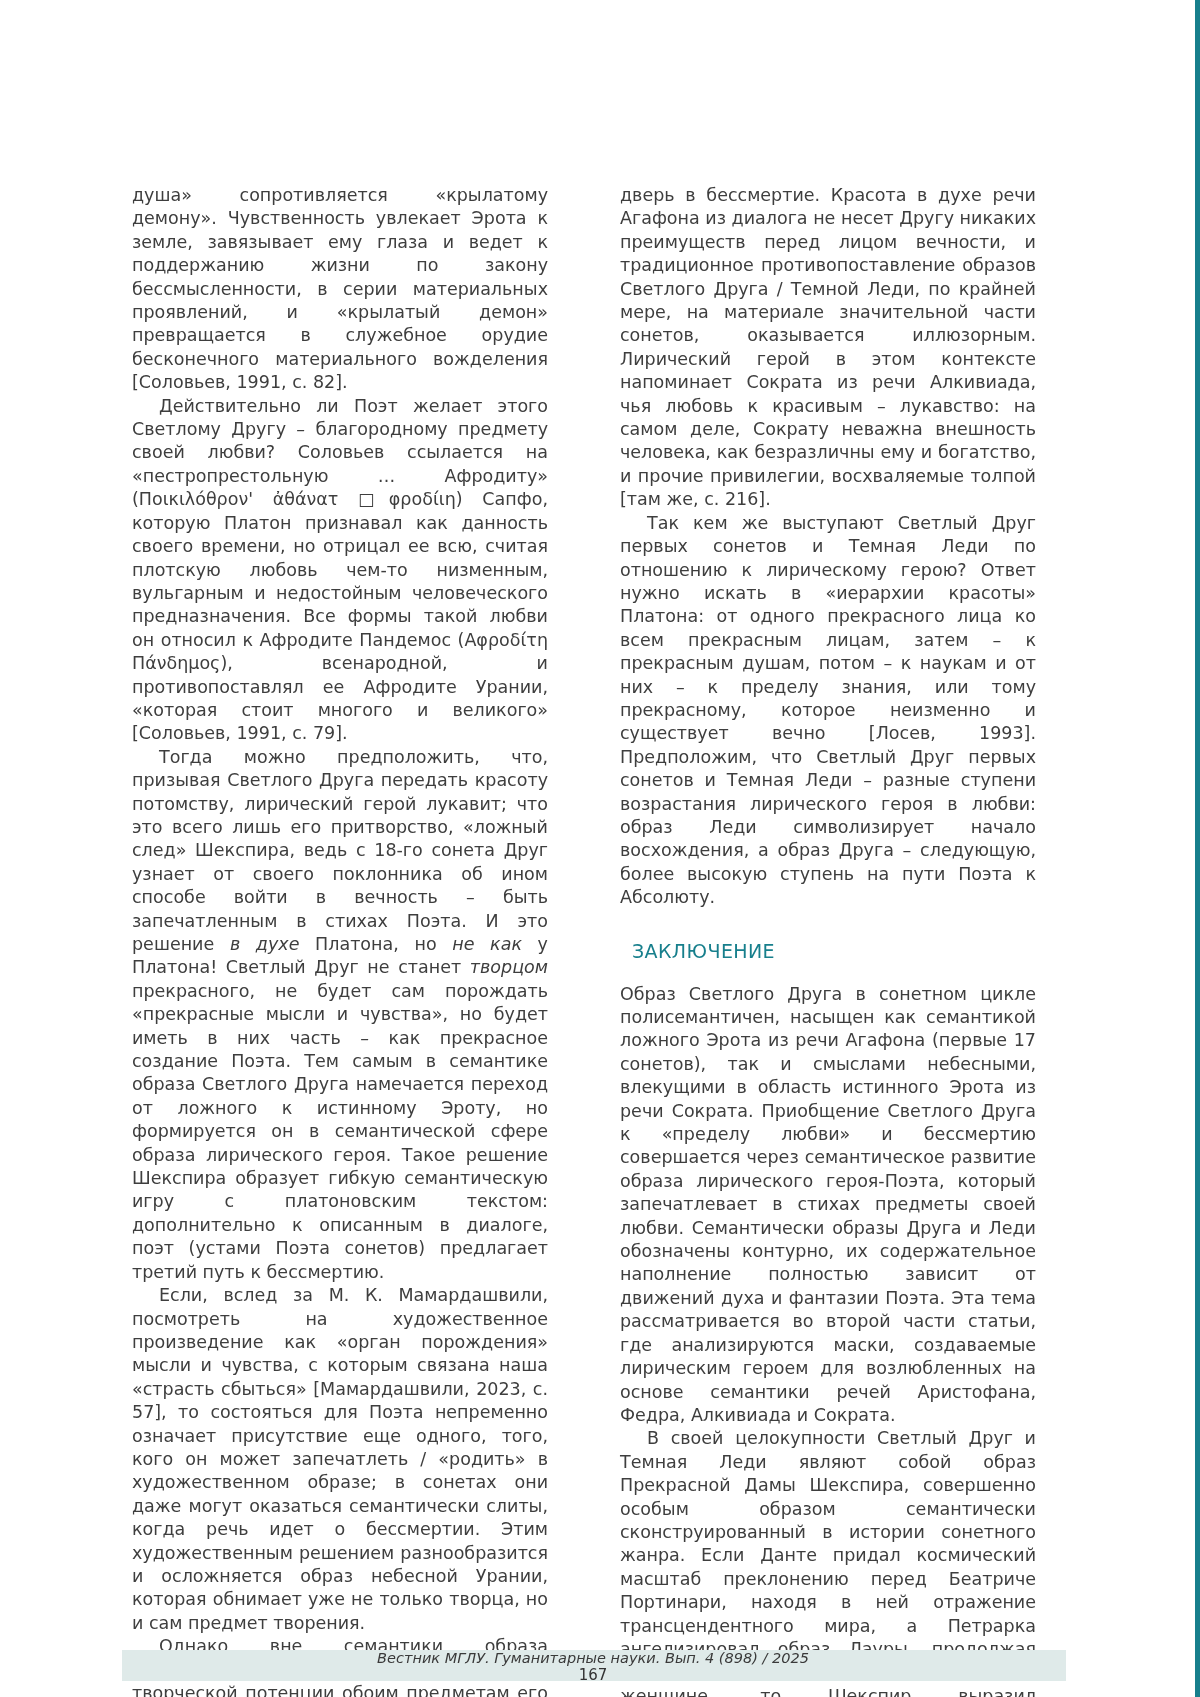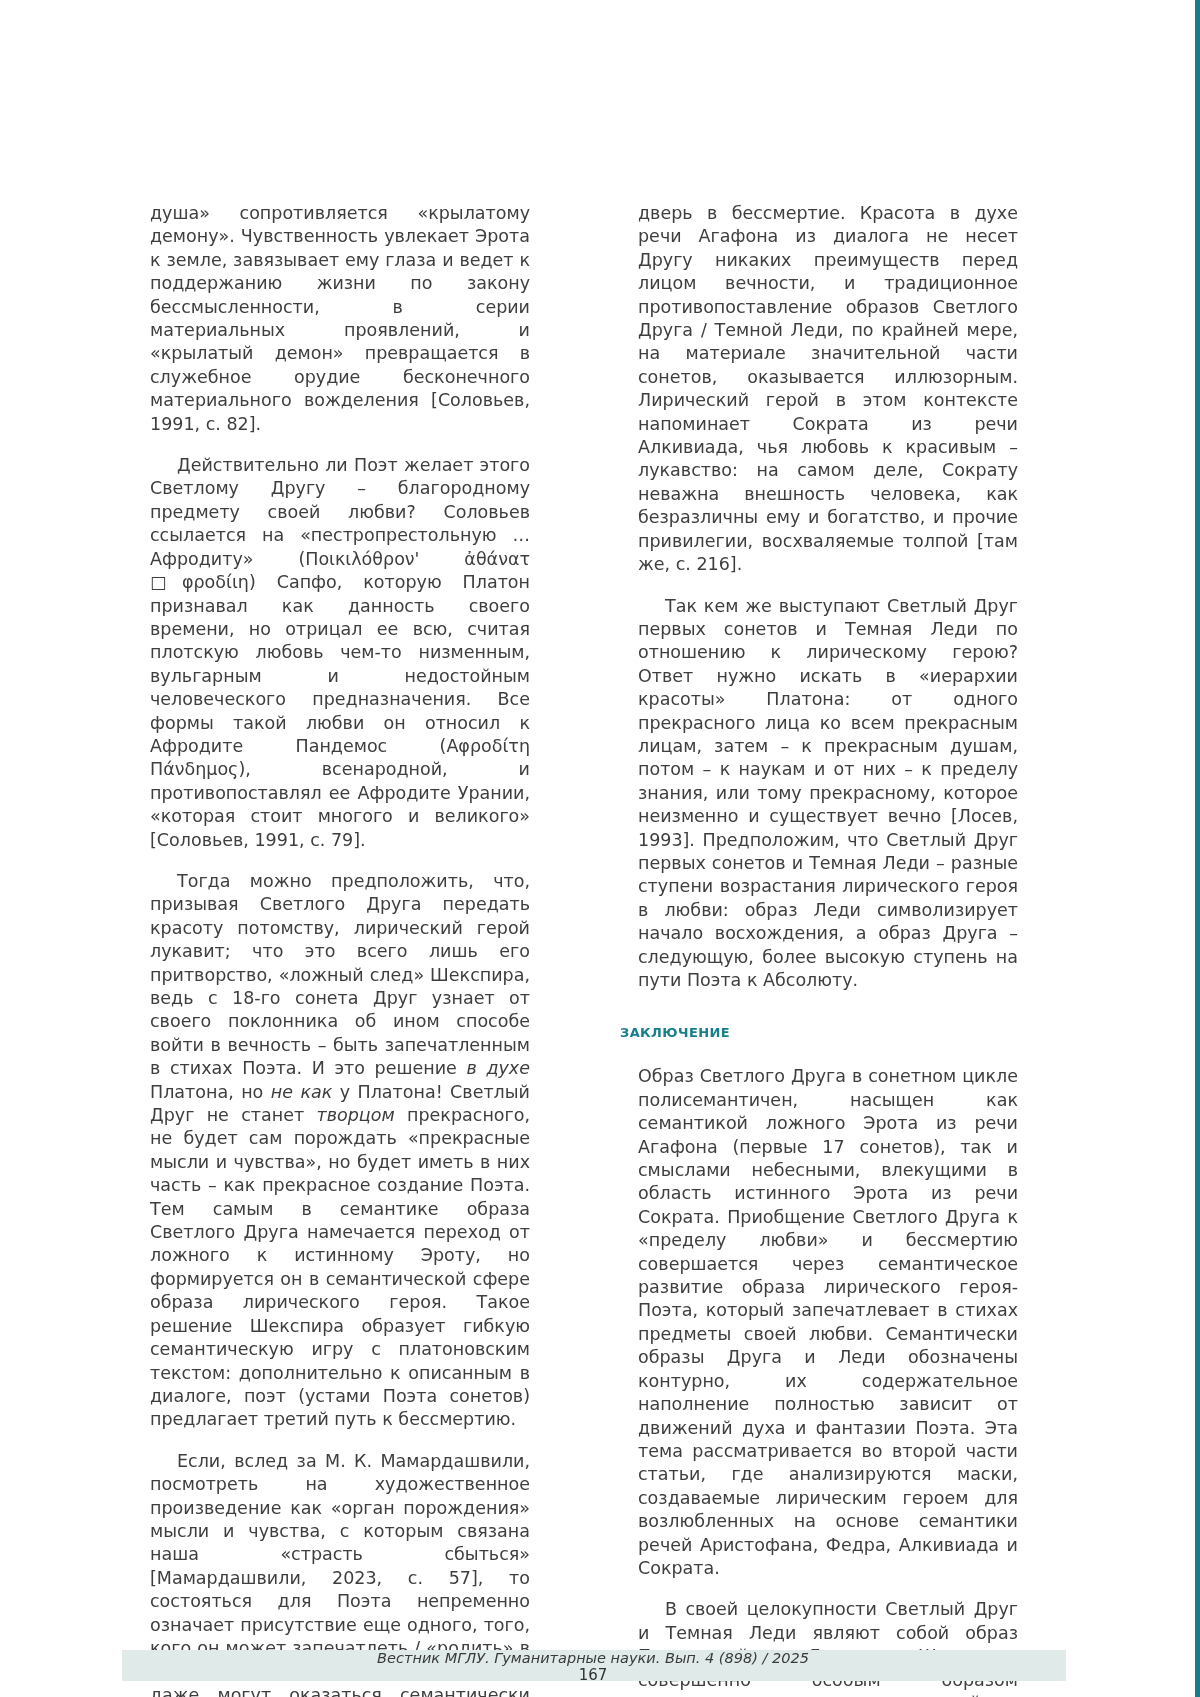--- a/index.html
+++ b/index.html
@@ -32,35 +32,35 @@
     left:132px;top:184px;
     width:904px;
     display:flex;
     gap:72px;
   }
   .col{
     width:416px;
     flex:0 0 416px;
   }
   .para{
-    margin:18px;
+    margin:0;
     font-size:17.5px;
     line-height:23.4px;
     text-align:justify;
     color:var(--body-text);
     hyphens:auto;
     -webkit-hyphens:auto;
   }
   .para.indent{text-indent:27px;}
   .para i{}
   .section-heading{
-    margin:30px 0 21px 0;
-    font-size:13px;
+    margin:30px 0 21px 12px;
+    font-size:19px;
     line-height:22px;
-    font-weight:bold;
+    font-weight:normal;
     letter-spacing:0.4px;
     color:var(--accent);
   }
   .footer{
     position:absolute;
     left:122px;top:1650px;
     width:944px;height:31px;
     background:var(--footer-bg);
     display:flex;
     align-items:center;

